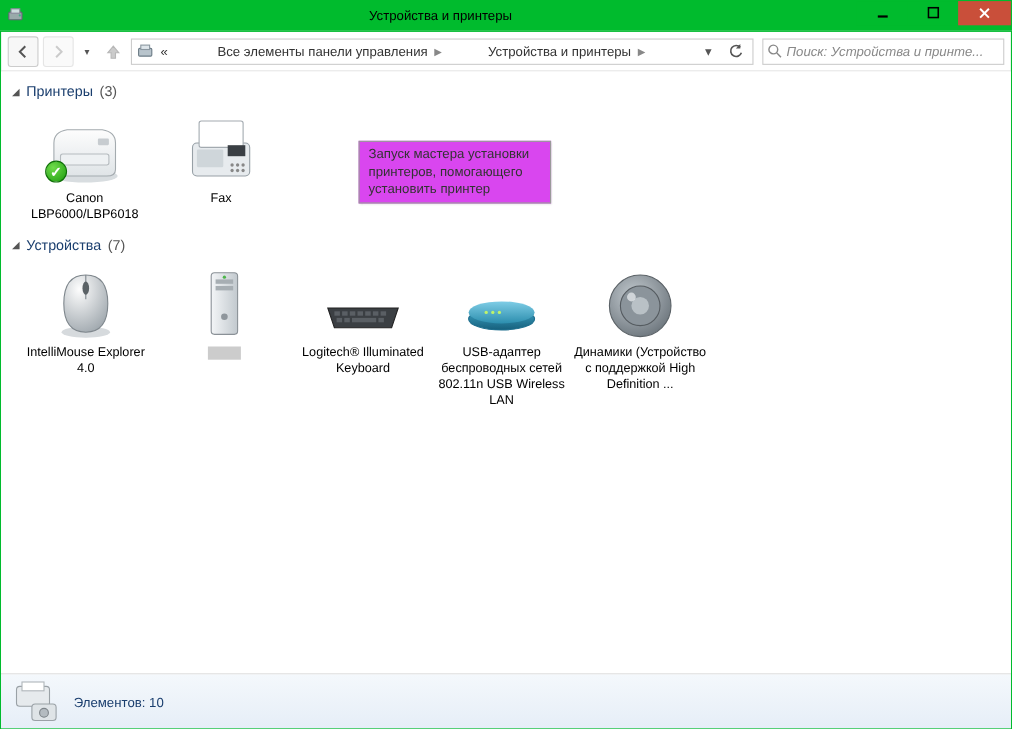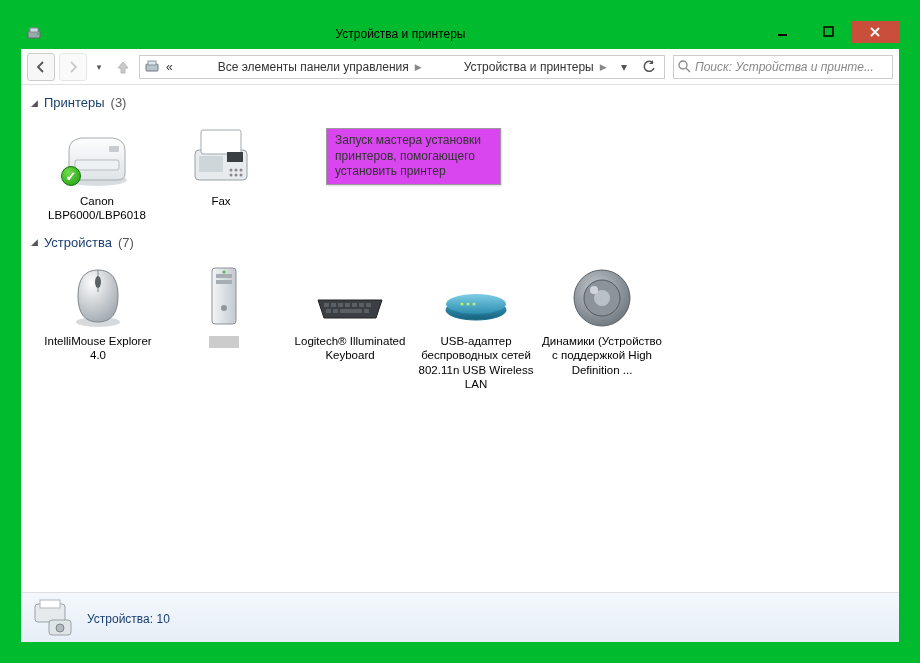--- a/index.html
+++ b/index.html
@@ -1,20 +1,20 @@
 <!DOCTYPE html>
 <html><head>
 <meta charset="utf-8">
 <style>
   * { box-sizing: border-box; margin: 0; padding: 0; font-family: "Segoe UI", Tahoma, sans-serif; }
   html, body { width: 920px; height: 663px; overflow: hidden; }
   .window {
     width: 920px; height: 663px;
     background: #00bb2d;
-    padding: 20px;
+    padding: 0;
     display: flex; flex-direction: column;
     position: relative;
   }
   .titlebar {
     height: 28px;
     display: flex; align-items: center;
     color: #000; font-size: 12px;
     position: relative;
   }
   .title-icon { width: 16px; height: 16px; margin-left: 6px; }
@@ -351,21 +351,21 @@
     <div class="statusbar">
       <div class="status-icon">
         <svg viewBox="0 0 44 40" width="44" height="40">
           <rect x="4" y="6" width="30" height="18" rx="3" fill="#e6eaed" stroke="#9aa1a6"></rect>
           <rect x="9" y="2" width="20" height="8" fill="#fff" stroke="#b0b6ba"></rect>
           <rect x="18" y="22" width="22" height="15" rx="3" fill="#dfe4e7" stroke="#9aa1a6"></rect>
           <circle cx="29" cy="30" r="4" fill="#b4bbc0" stroke="#7e858a"></circle>
         </svg>
       </div>
       <div class="status-text">
-        <span>Устройства:</span>
+        <span>Элементов:</span>
         <span>10</span>
       </div>
     </div>
 
   </div>
 
   <div class="tooltip">
     <span>Запуск мастера установки принтеров, помогающего установить принтер</span>
   </div>
 

